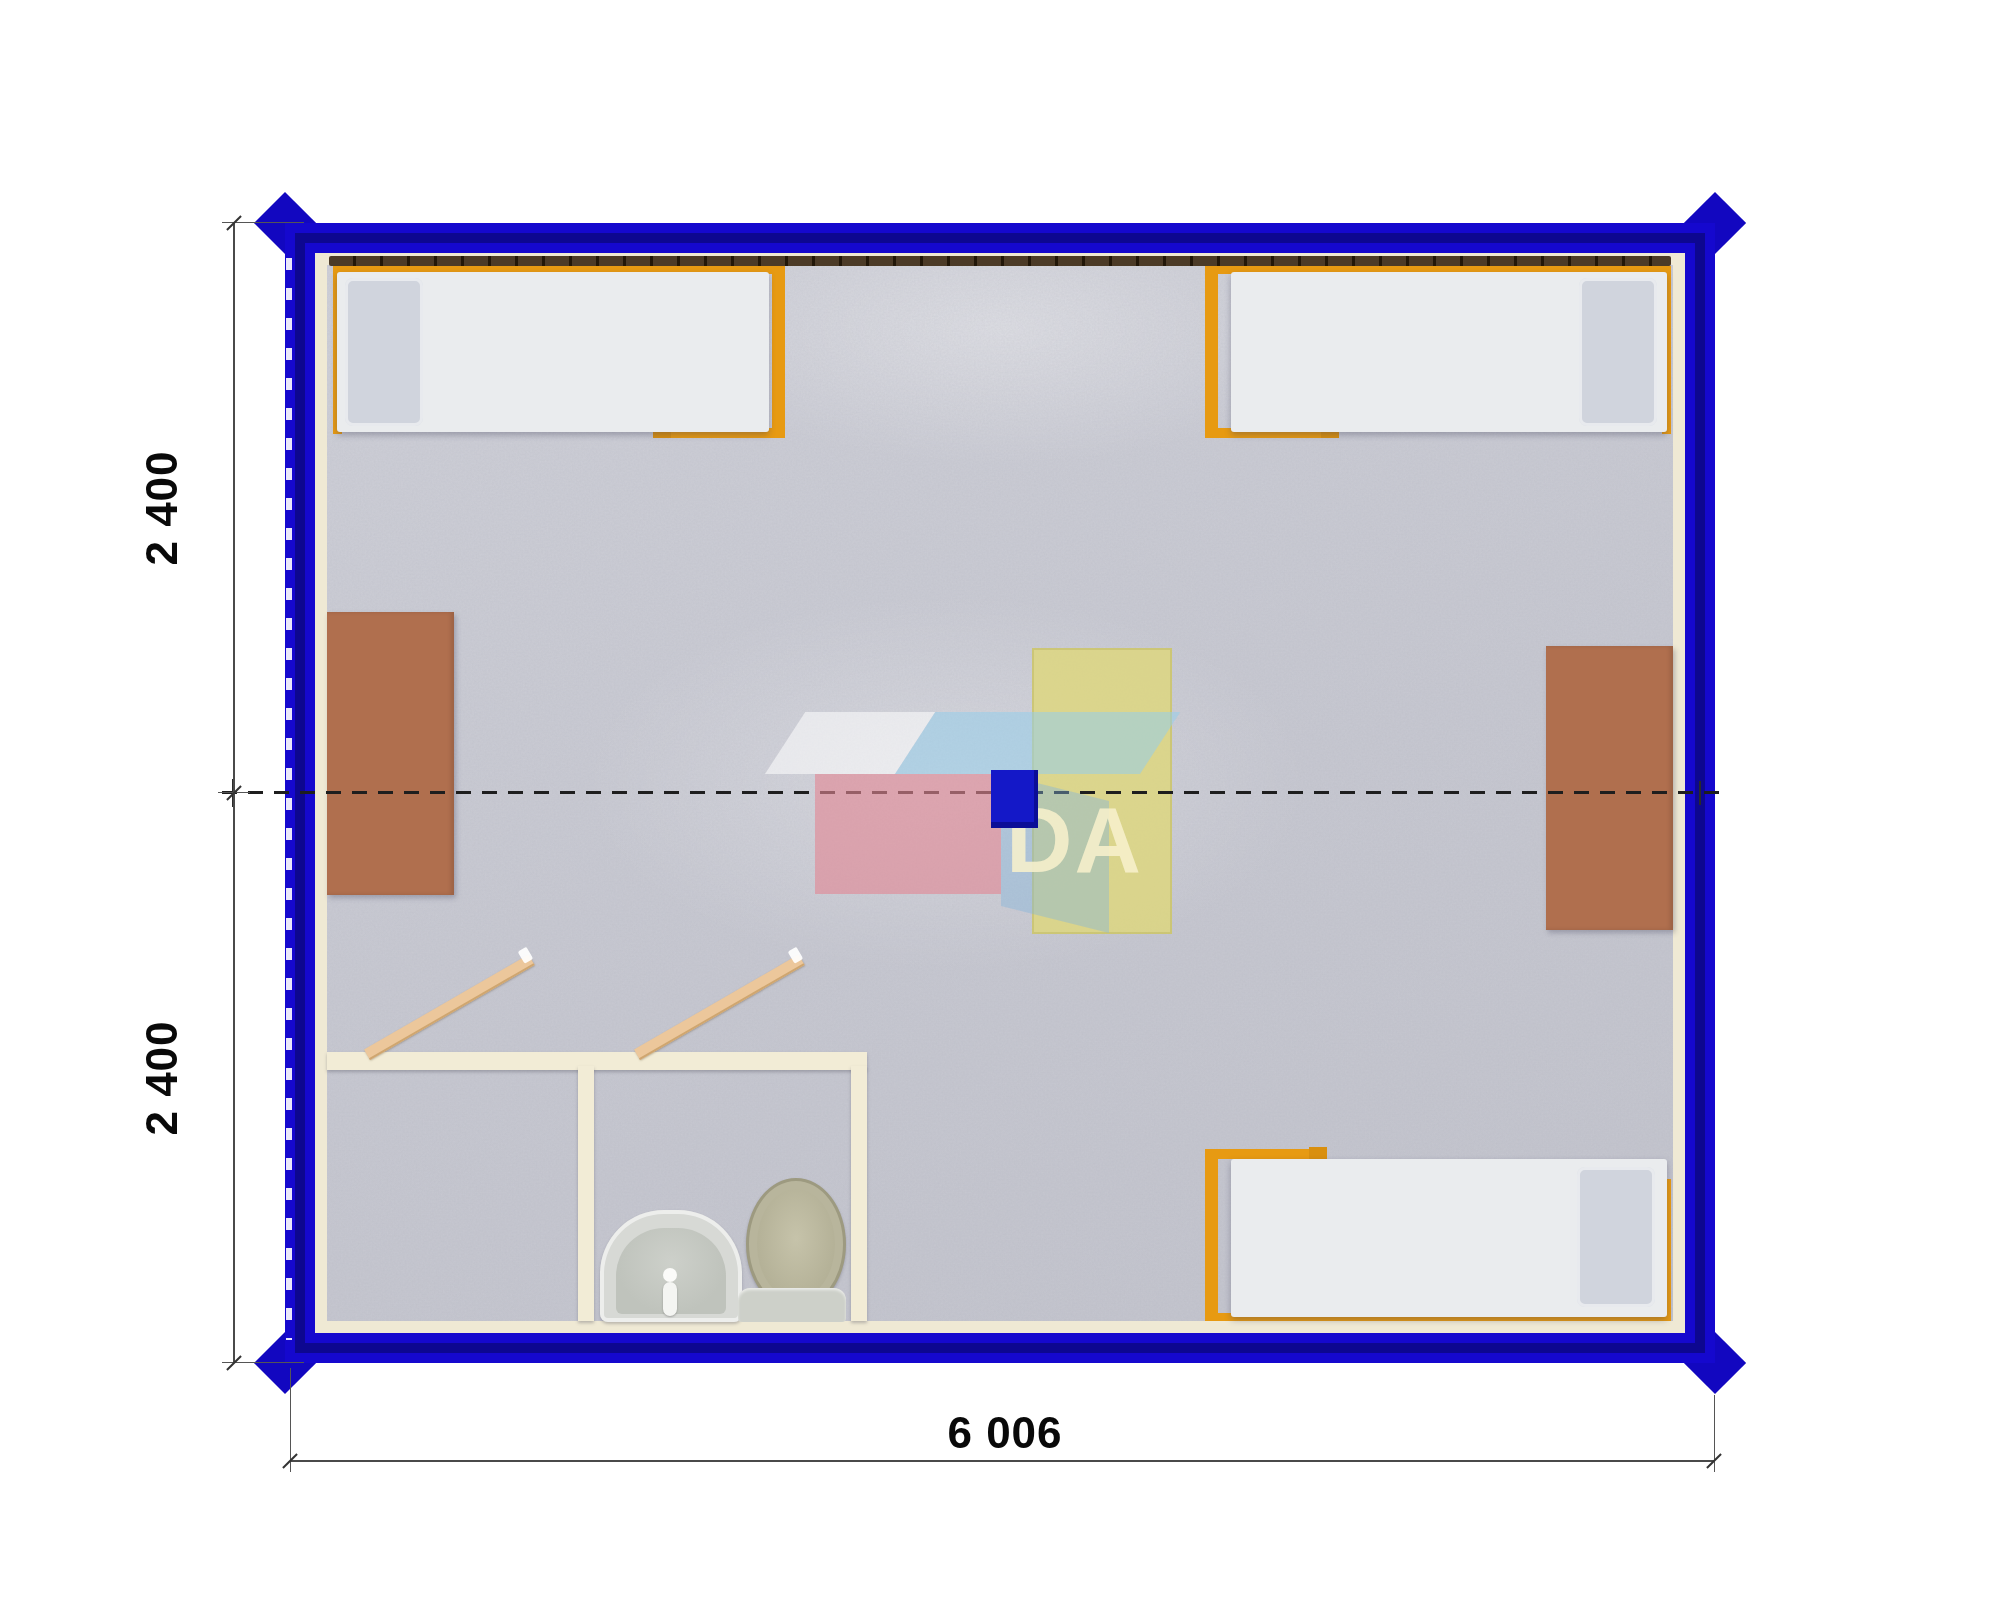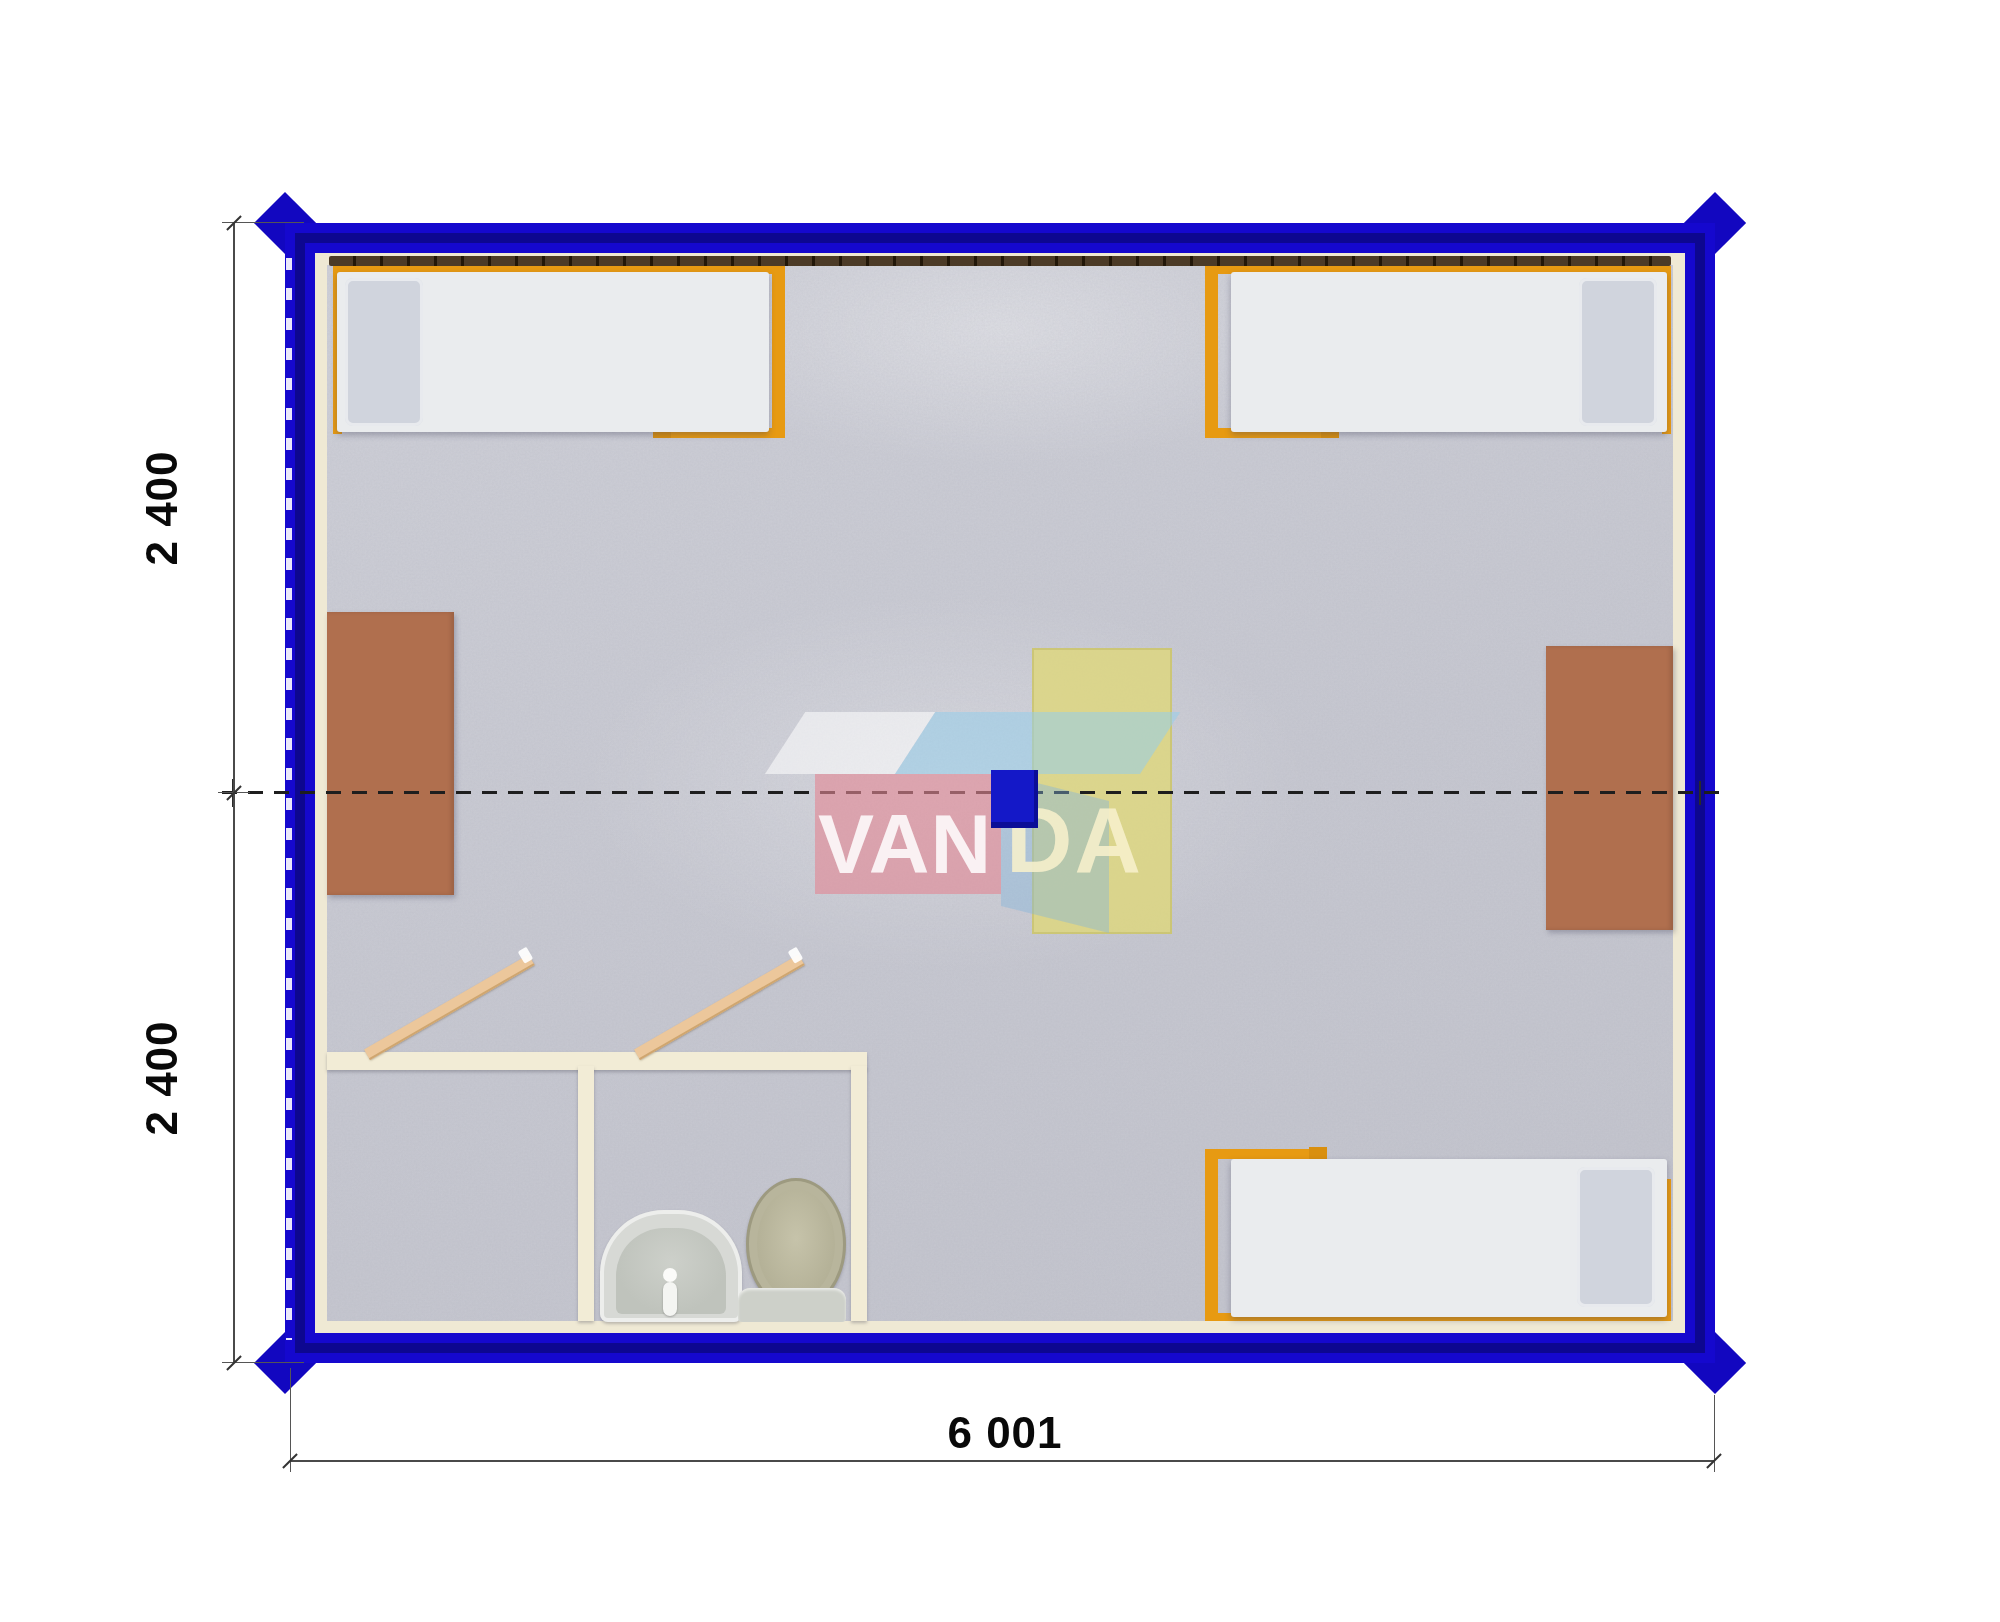--- a/index.html
+++ b/index.html
@@ -188,34 +188,33 @@
   </div>
 
   <div class="dashed"></div>
   <div class="dash-tick" style="left:232px;top:779px;height:28px;"></div>
   <div class="dash-tick" style="left:1699px;top:781px;height:24px;"></div>
 
   <div class="wm wm-top-white"></div>
   <div class="wm wm-top-blue"></div>
   <div class="wm wm-front-pink"></div>
   <div class="wm wm-right-blue"></div>
-  <div class="wm-text wm-van">VAN</div>
   <div class="wm-text wm-da">DA</div>
   <div class="wm-square"></div>
 
   <div class="dimline" style="left:233px;top:223px;width:2px;height:1140px;"></div>
   <div class="cross-h" style="left:222px;top:222px;width:82px;"></div>
   <div class="cross-h" style="left:218px;top:792px;width:32px;"></div>
   <div class="cross-h" style="left:222px;top:1362px;width:82px;"></div>
   <div class="tick" style="left:233px;top:213px;"></div>
   <div class="tick" style="left:233px;top:783px;"></div>
   <div class="tick" style="left:233px;top:1353px;"></div>
   <div class="dim-label dim-label-v dlv1">2 400</div>
   <div class="dim-label dim-label-v dlv2">2 400</div>
 
   <div class="dimline" style="left:290px;top:1460px;width:1424px;height:2px;"></div>
   <div class="cross-v" style="left:290px;top:1368px;height:104px;"></div>
   <div class="cross-v" style="left:1714px;top:1395px;height:77px;"></div>
   <div class="tick" style="left:289px;top:1451px;"></div>
   <div class="tick" style="left:1713px;top:1451px;"></div>
-  <div class="dim-label dlh">6 001</div>
+  <div class="dim-label dlh">6 006</div>
 
 </div>
 
 </body></html>

